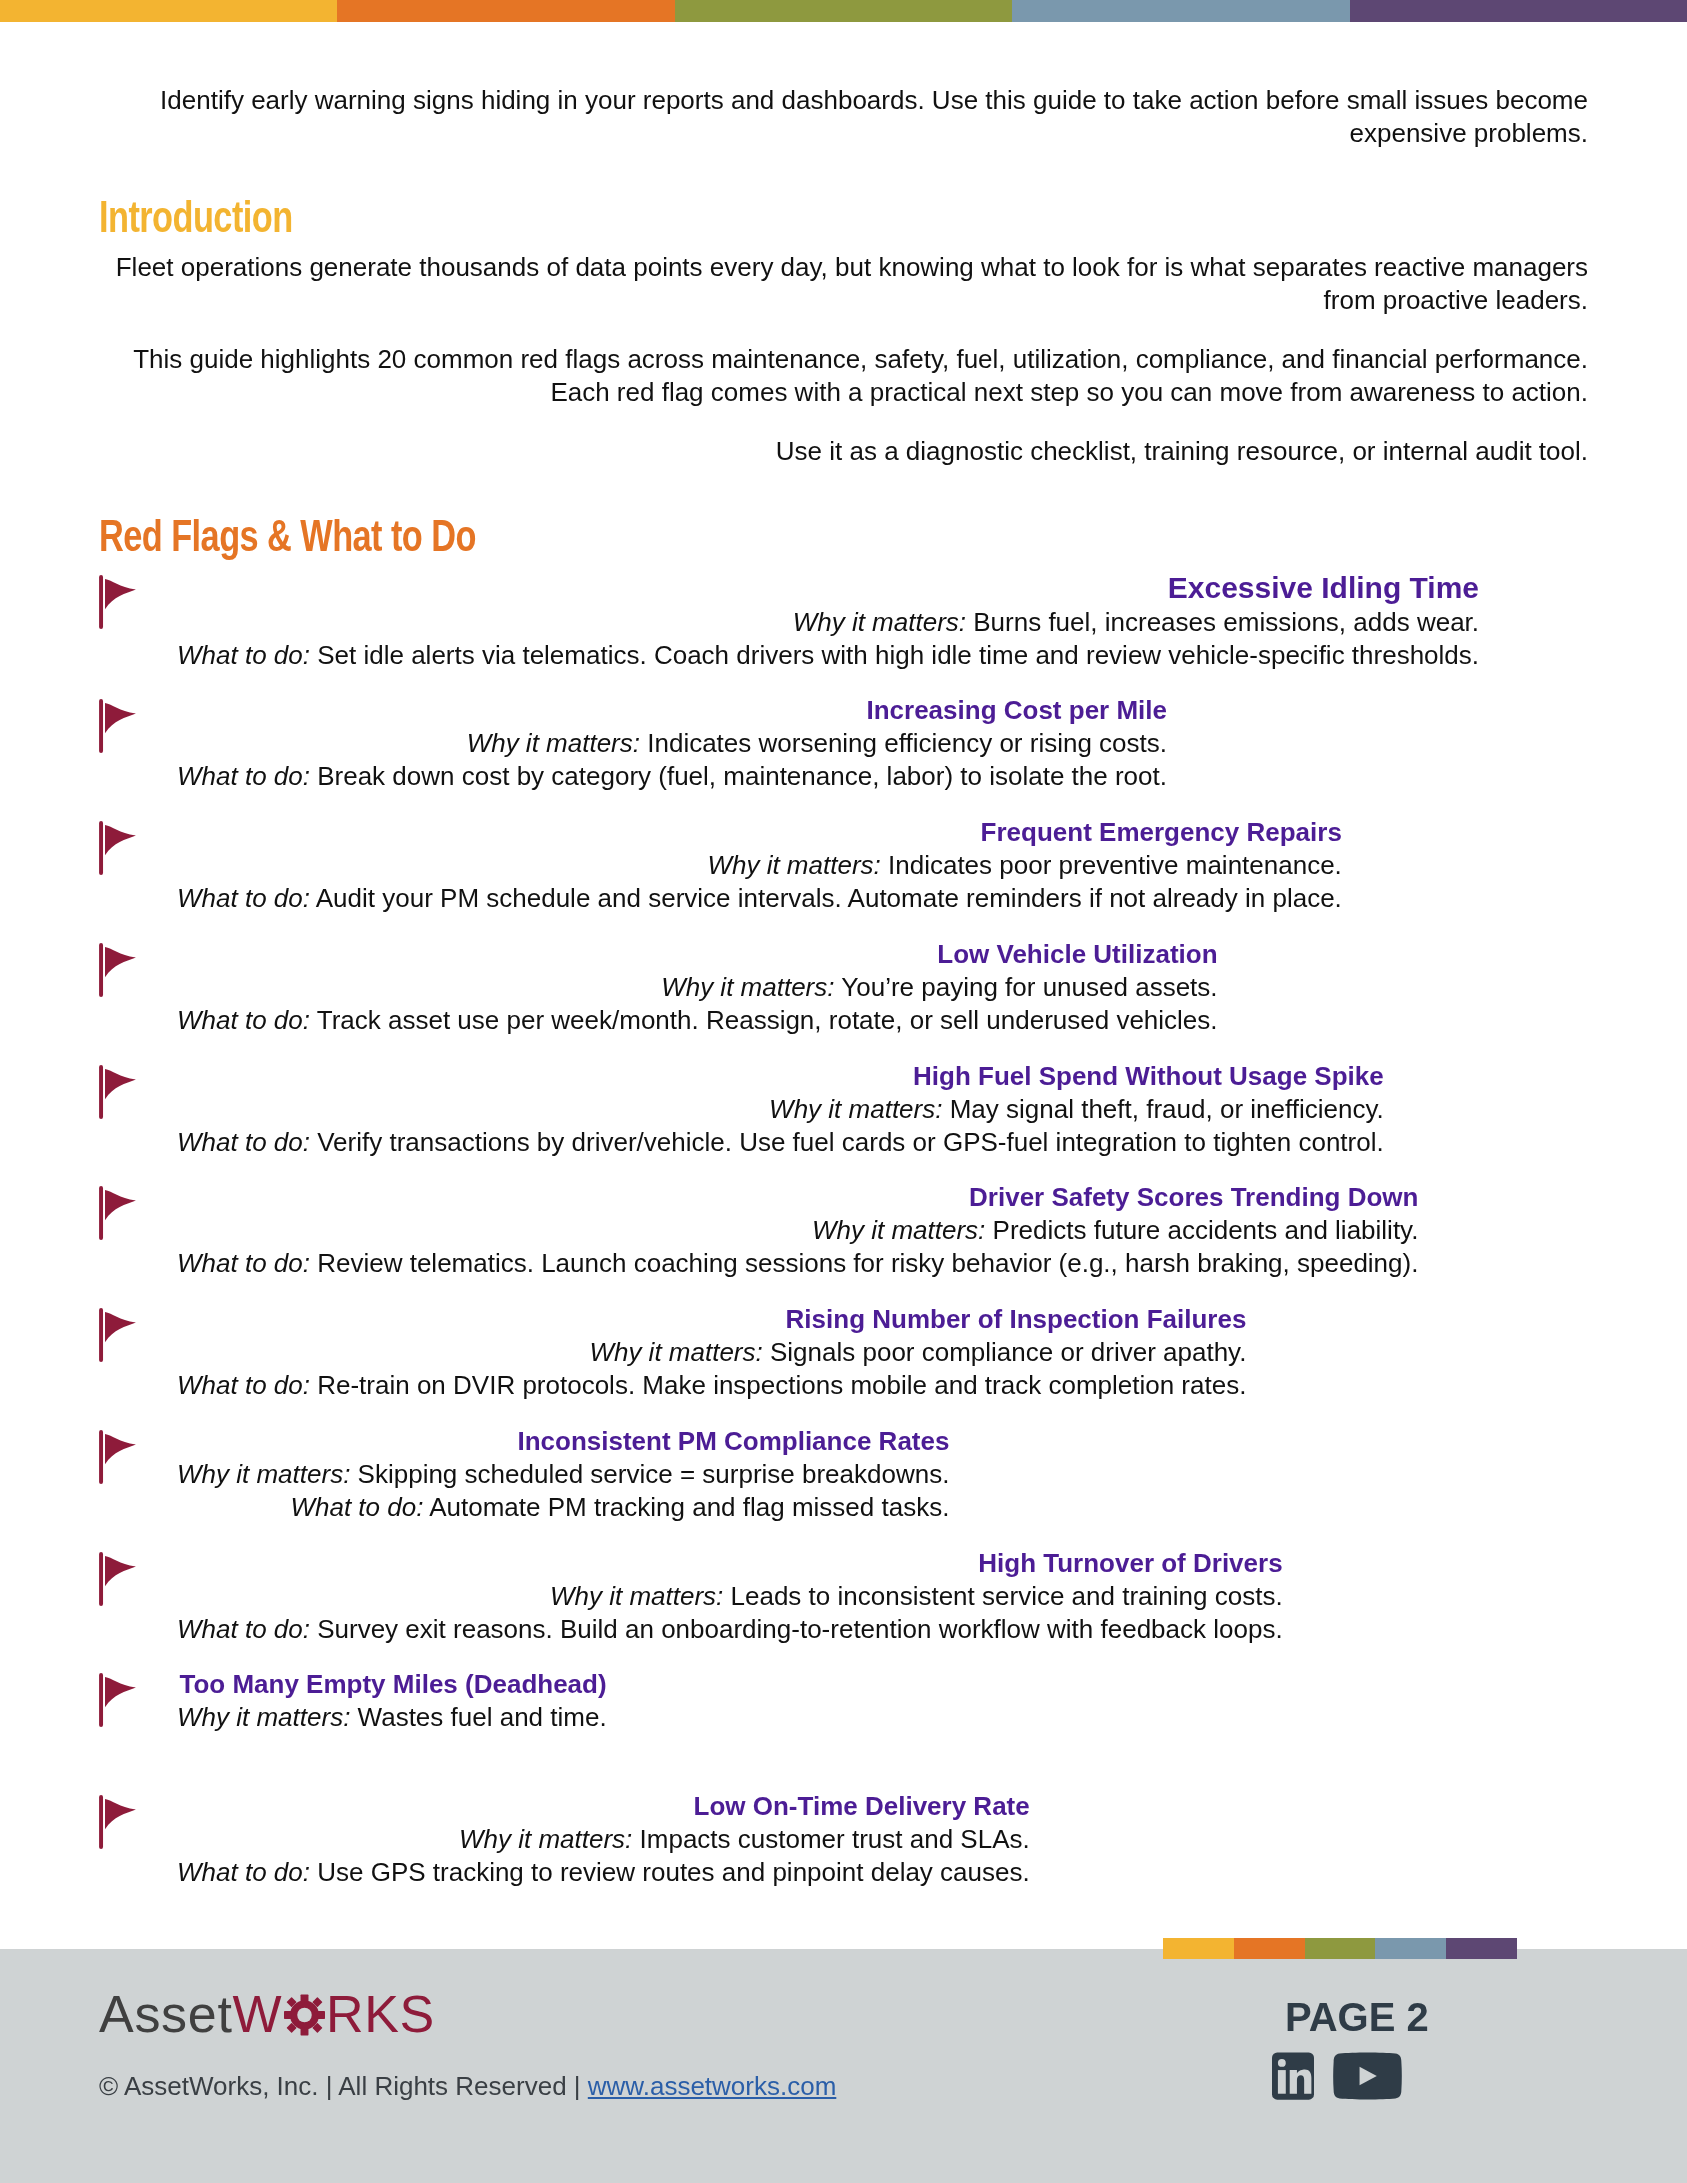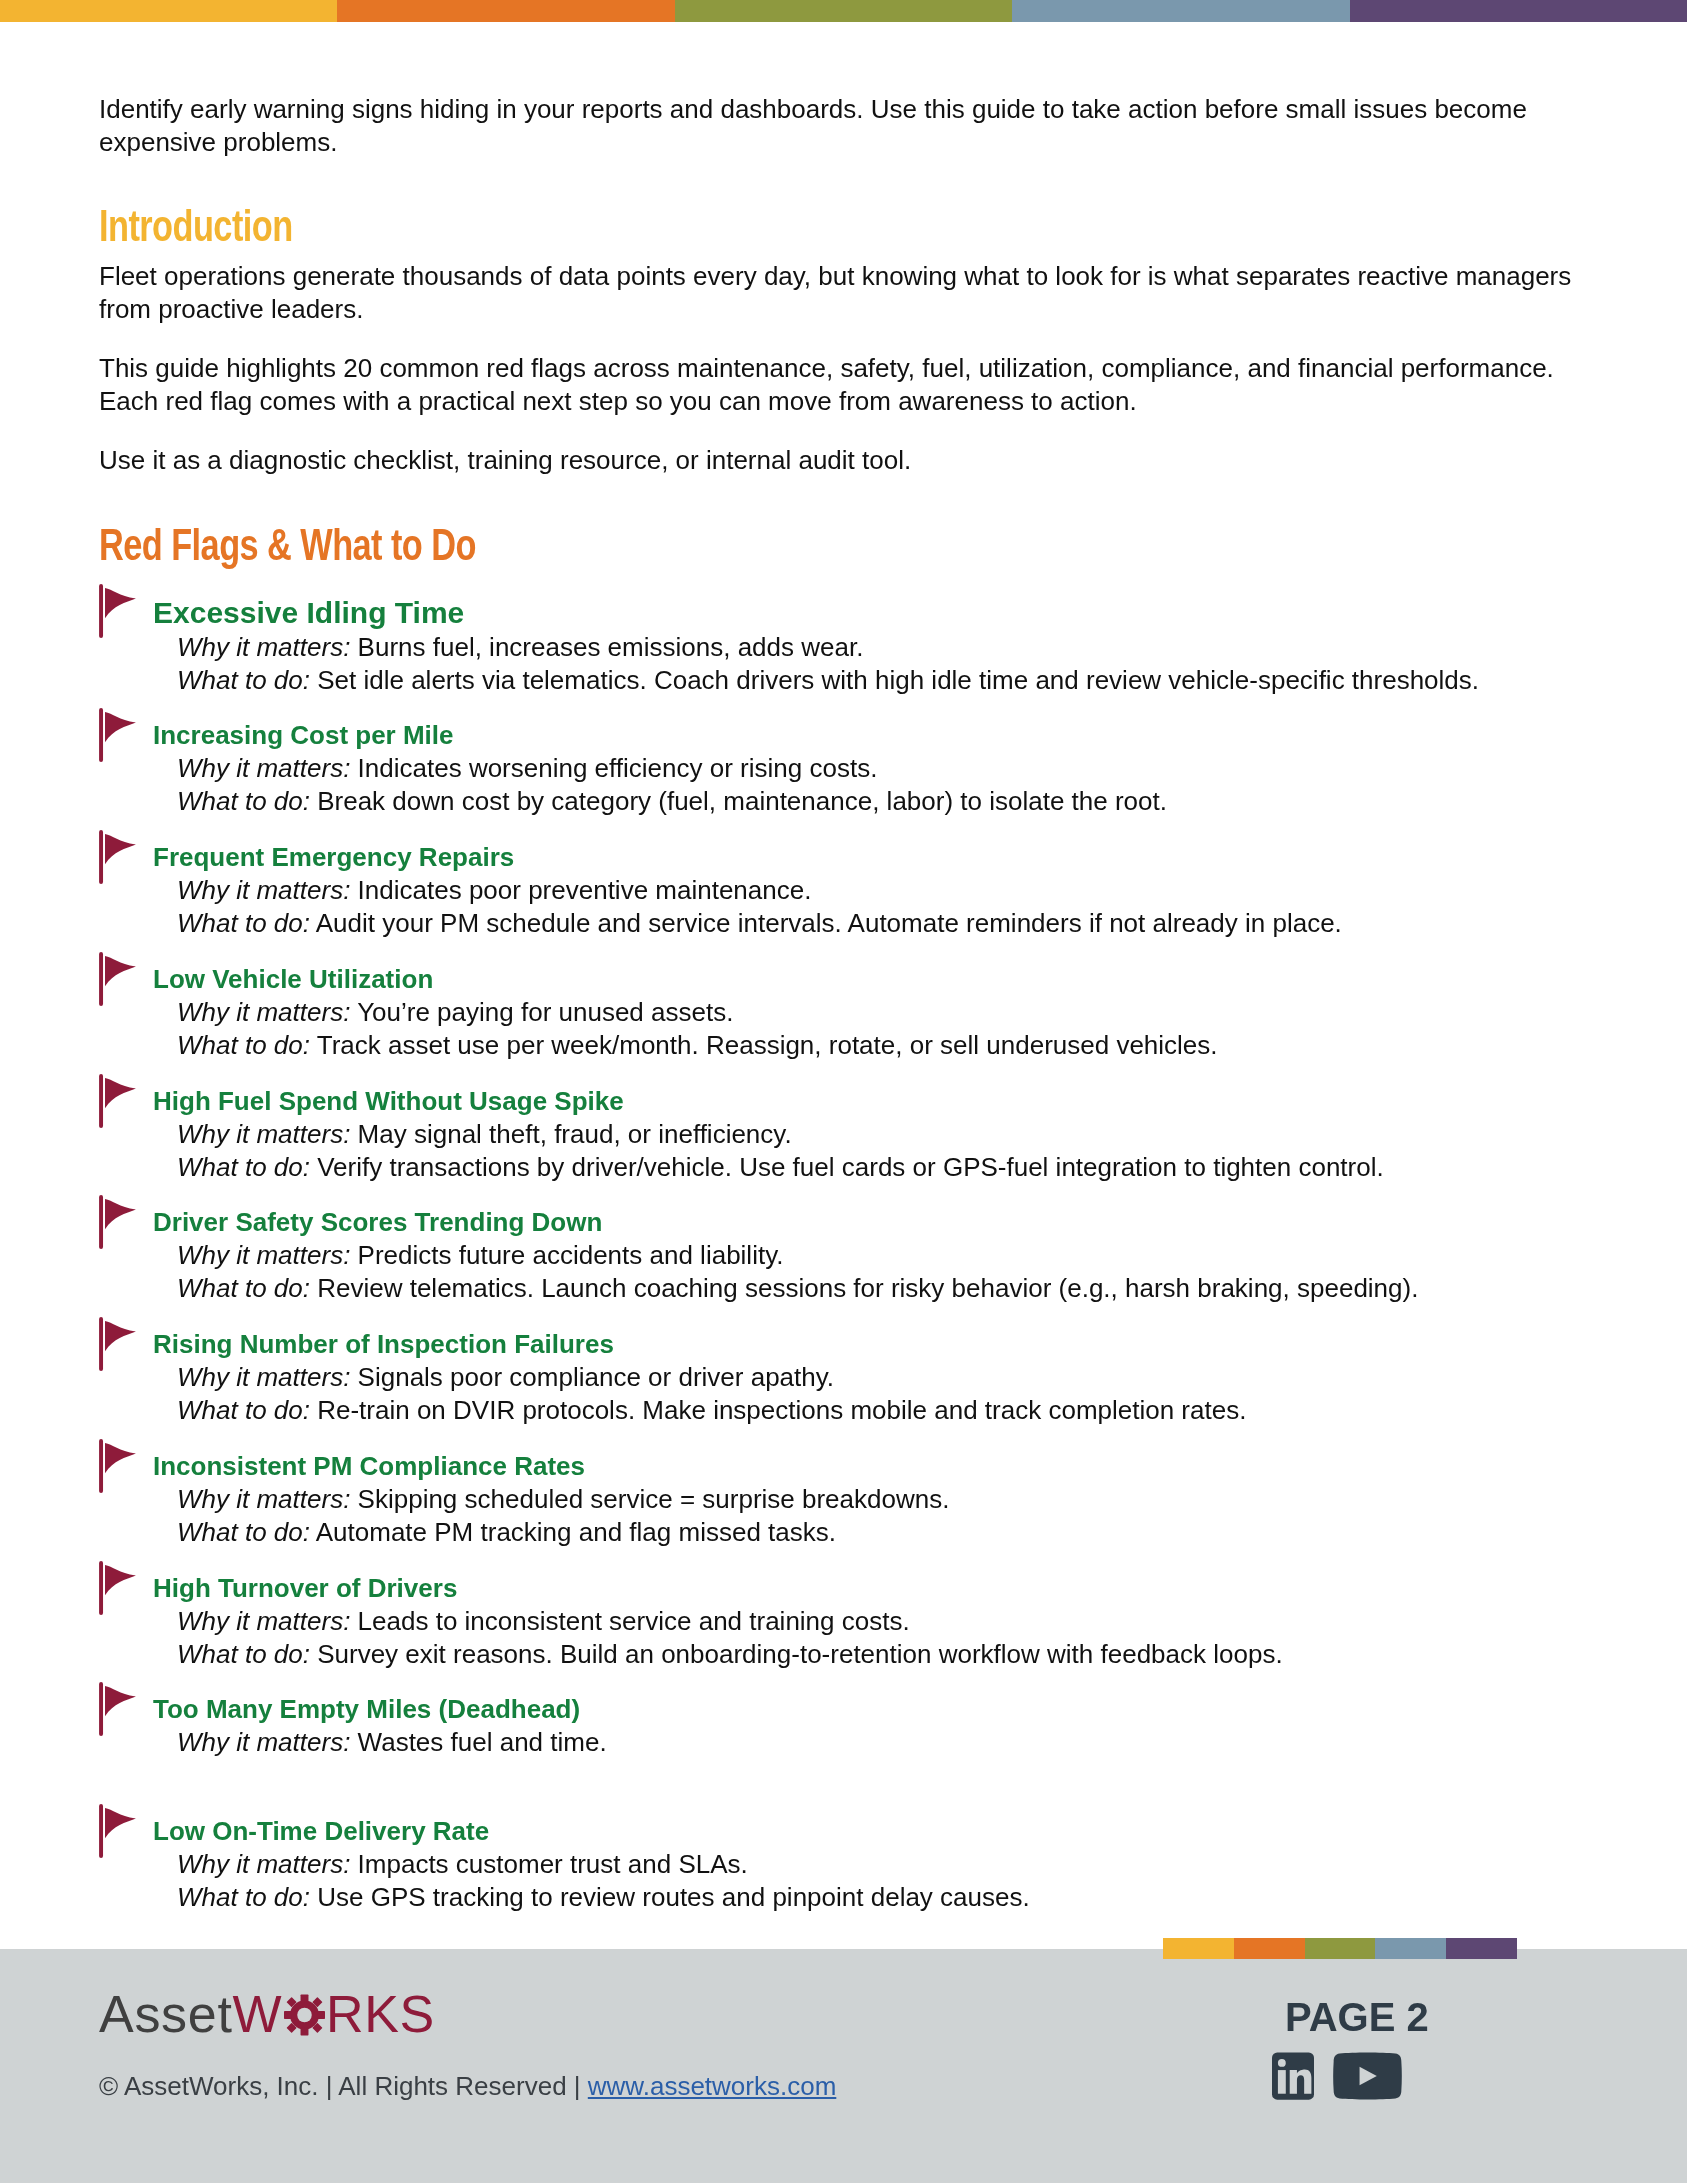--- a/index.html
+++ b/index.html
@@ -2,40 +2,40 @@
 <html style="font-size:10.6px"><head>
 <meta charset="utf-8">
 <style>
   * { margin: 0; padding: 0; box-sizing: border-box; }
   html, body { width: 1687px; height: 2183px; background: #ffffff; overflow: hidden; }
   body { position: relative; font-family: "Liberation Sans", "DejaVu Sans", sans-serif; color: #111111; }
 
   .top-stripe { position: absolute; left: 0; top: 0; width: 1687px; height: 22px; display: flex; }
   .top-stripe span { flex: 1; height: 100%; }
 
-  .content { position: absolute; left: 99px; top: 93px; width: 1489px; }
+  .content { position: absolute; left: 99px; top: 84px; width: 1489px; text-align: right; }
 
   .lead { font-size: 26px; line-height: 33px; color: #111; }
 
   .section-title {
     font-family: "Liberation Sans Narrow", "Liberation Sans", sans-serif;
     font-weight: bold; font-size: 44px; line-height: 53px;
     transform: scaleX(0.78); transform-origin: left center;
     letter-spacing: -0.7px;
   }
   .title-intro { color: #f3b431; position: absolute; left: 0; top: 106px; }
   .title-flags { color: #e57525; position: absolute; left: 0; top: 425px; }
 
   .intro-p { position: absolute; left: 0; font-size: 26px; line-height: 33px; color: #111; width: 1489px; }
 
   .flags { position: absolute; left: 0; top: 486px; width: 1495px; }
   .flag-item { position: absolute; left: 0; width: 1495px; }
   .flag-icon { position: absolute; left: 0; top: 5.3px; width: 41px; height: 54px; }
   .flag-body { position: absolute; left: 54px; top: 0; }
-  .flag-title { font-weight: bold; font-size: 26px; line-height: 33px; color: #15803d; white-space: nowrap; margin-top: 16px; }
+  .flag-title { font-weight: bold; font-size: 26px; line-height: 33px; color: #4c1d95; white-space: nowrap; }
   .flag-title.big { font-size: 30px; line-height: 36px; }
   .flag-line { font-size: 26px; line-height: 33px; color: #111; white-space: nowrap; }
   .flag-line em { font-style: italic; margin-left: 24px; }
 
   .footer { position: absolute; left: 0; top: 1949px; width: 1687px; height: 234px; background: #cfd3d4; }
   .footer-stripe { position: absolute; left: 1163px; top: 1938px; width: 354px; height: 21px; display: flex; z-index: 2; }
   .footer-stripe span { flex: 1; height: 100%; }
 
   .logo { position: absolute; left: 99px; top: 1988px; font-size: 52px; line-height: 53px; letter-spacing: 0.7px; white-space: nowrap; }
   .logo .asset { color: #404040; }

